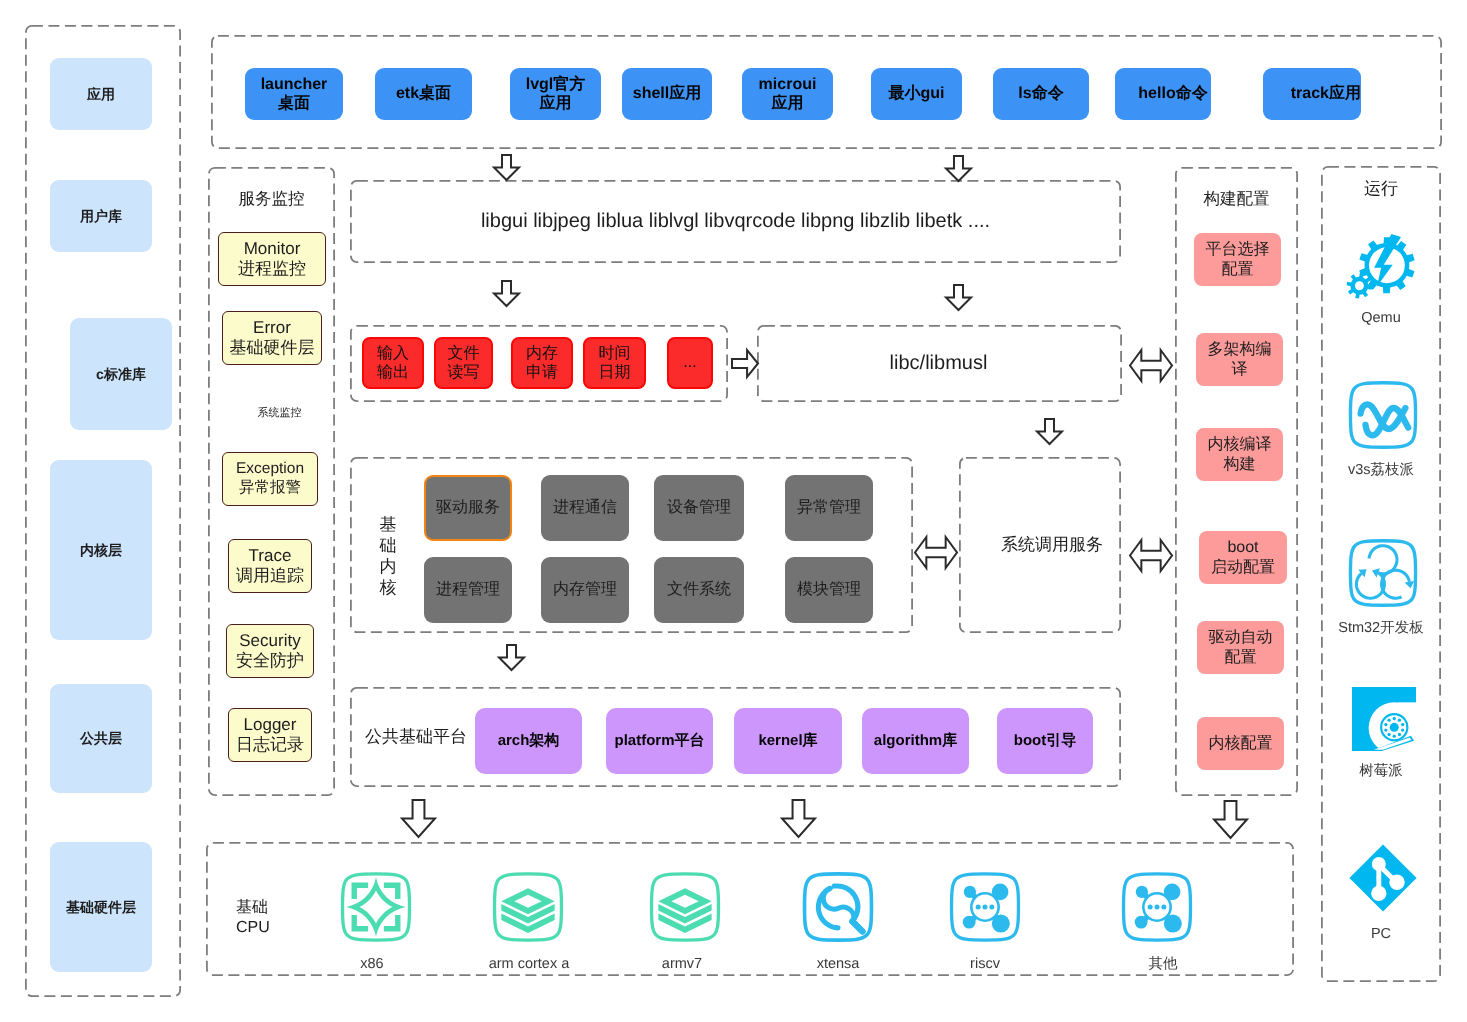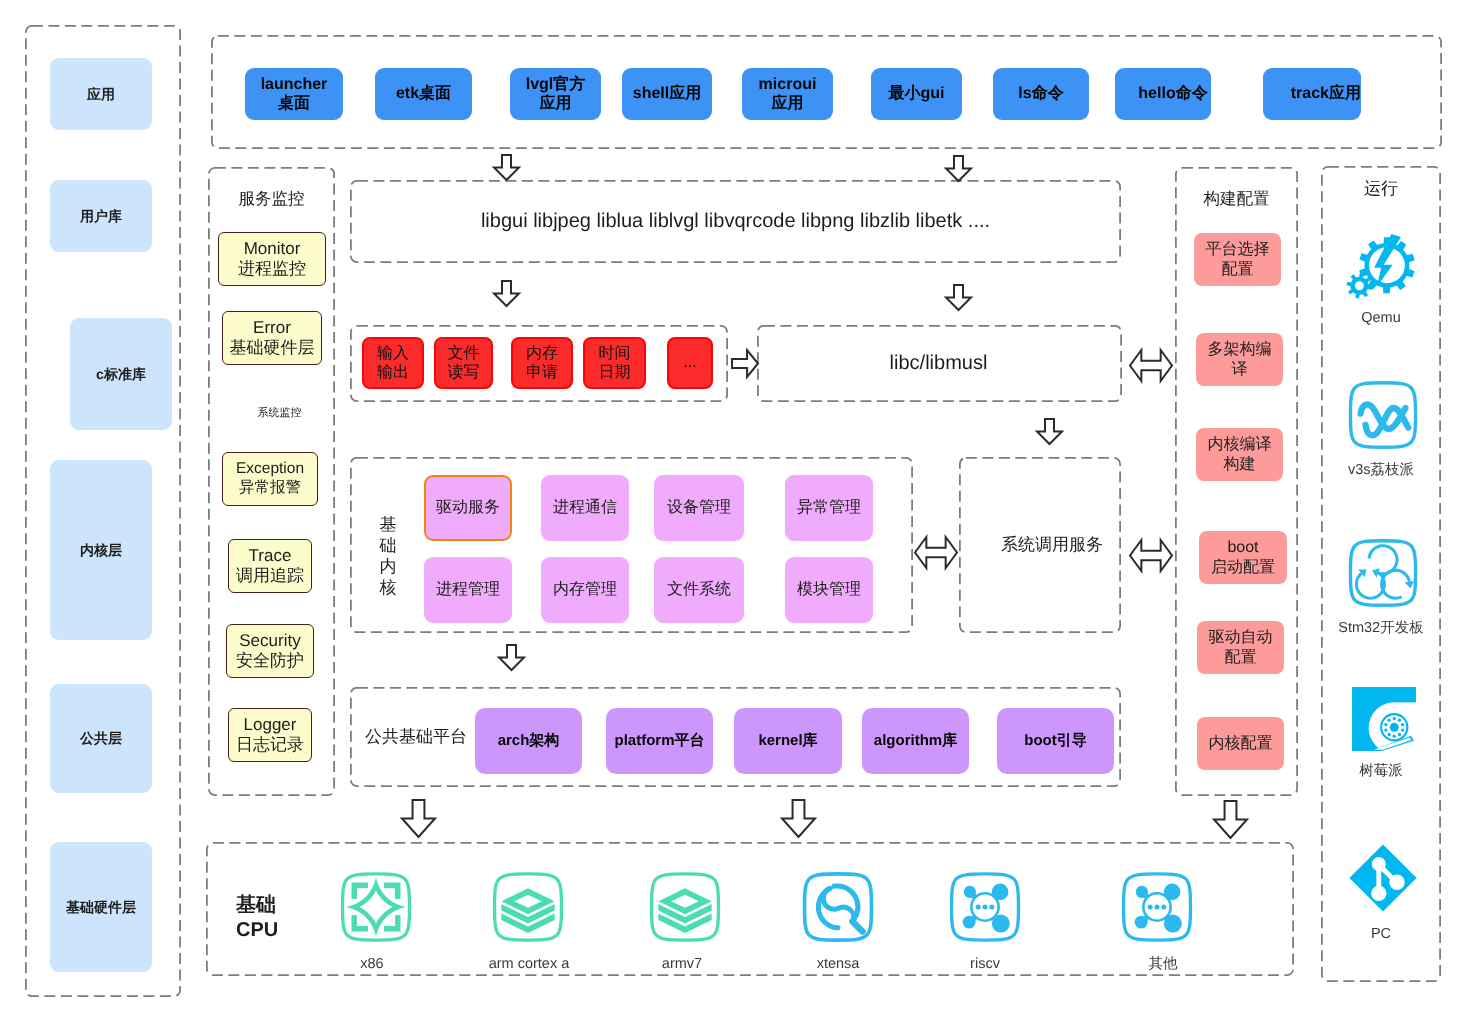--- a/index.html
+++ b/index.html
@@ -11,21 +11,21 @@
   .chip{position:absolute;box-sizing:border-box;display:flex;flex-direction:column;
         align-items:center;justify-content:center;text-align:center;border-radius:7px;}
   .chip span{display:block;line-height:1.2;white-space:nowrap;}
   .lbl{position:absolute;box-sizing:border-box;display:flex;flex-direction:column;
        align-items:center;justify-content:center;text-align:center;}
   .lbl span{display:block;line-height:1.25;white-space:nowrap;}
   .layerbox{background:#cce4fc;border-radius:9px;font-size:14px;font-weight:700;color:#1d1d1d;}
   .appbox{background:#3d93f5;border-radius:9px;font-size:16px;font-weight:700;color:#050505;}
   .monbox{background:#fcfbcc;border:1.2px solid #4a1f1b;border-radius:6px;font-size:17px;color:#1d1d1d;}
   .redbox{background:#fc2b2b;border:2.5px solid #fa0606;border-radius:8px;font-size:16px;color:#111;}
-  .orangebox{background:#f0abfc;border-radius:9px;font-size:16px;color:#1d1d1d;}
+  .orangebox{background:#737373;border-radius:9px;font-size:16px;color:#1d1d1d;}
   .purplebox{background:#cc96fc;border-radius:10px;font-size:15px;font-weight:700;color:#060606;}
   .pinkbox{background:#fd9b9b;border-radius:8px;font-size:16px;color:#1d1d1d;}
   .sect-title{position:absolute;font-weight:500;color:#1d1d1d;text-align:center;}
   .plain{position:absolute;color:#1d1d1d;text-align:center;}
   .ico{position:absolute;}
   .icocap{position:absolute;text-align:center;color:#3a3a3a;font-size:14.5px;white-space:nowrap;line-height:1.2;}
   svg{display:block;overflow:visible;}
 </style>
 </head>
 <body>
@@ -227,21 +227,21 @@
   </div>
 <div class="chip purplebox" style="left:606px;top:708px;width:107px;height:66px;">
     <span>platform平台</span>
   </div>
 <div class="chip purplebox" style="left:734px;top:708px;width:108px;height:66px;">
     <span>kernel库</span>
   </div>
 <div class="chip purplebox" style="left:862px;top:708px;width:107px;height:66px;">
     <span>algorithm库</span>
   </div>
-<div class="chip purplebox" style="left:997px;top:708px;width:117px;height:66px;">
+<div class="chip purplebox" style="left:997px;top:708px;width:96px;height:66px;">
     <span>boot引导</span>
   </div>
 
 <div class="dashbox" style="left:1175px;top:167px;width:123px;height:629px;">
     <svg width="123" height="629">
       <rect x="0.9" y="0.9" width="121.2" height="627.2" rx="6" ry="6" fill="none" stroke="#7d7d7d" stroke-width="1.8" stroke-dasharray="11 5.5"></rect>
     </svg>
   </div>
 <div class="lbl sect-title" style="left:1175px;top:188px;width:123px;height:22px;font-size:16.5px;">
     <span>构建配置</span>
@@ -345,21 +345,21 @@
       <circle cx="70" cy="56" r="11" fill="#ffffff"></circle>
     </svg>
   </div>
 <div class="icocap" style="left:1320px;top:926px;width:122px;"><span>PC</span></div>
 
 <div class="dashbox" style="left:206px;top:842px;width:1088px;height:134px;">
     <svg width="1088" height="134">
       <rect x="0.9" y="0.9" width="1086.2" height="132.2" rx="6" ry="6" fill="none" stroke="#7d7d7d" stroke-width="1.8" stroke-dasharray="11 5.5"></rect>
     </svg>
   </div>
-<div class="lbl plain" style="left:236px;top:896px;width:56px;height:44px;font-size:20px;font-weight:700;line-height:1.22;align-items:flex-start;">
+<div class="lbl plain" style="left:236px;top:896px;width:56px;height:44px;font-size:16px;font-weight:400;line-height:1.22;align-items:flex-start;">
     <span>基础</span>
     <span>CPU</span>
   </div>
 <div class="ico" style="left:340px;top:871px;width:72px;height:72px;">
     <svg width="72" height="72" viewBox="0 0 100 100">
       <path d="M50 4 C74 4 84 5 90 11 C95.6 16.6 96.5 27 96.5 50 C96.5 73 95.6 83.4 90 89 C84 95 74 96 50 96 C26 96 16 95 10 89 C4.4 83.4 3.5 73 3.5 50 C3.5 27 4.4 16.6 10 11 C16 5 26 4 50 4 Z" fill="none" stroke="#4cdcb2" stroke-width="4.6" stroke-linejoin="round"></path>
       <path fill="#4cdcb2" d="M16 16 H39 V23.5 H23.5 V39 H16 Z"></path>
       <path fill="#4cdcb2" d="M84 16 H61 V23.5 H76.5 V39 H84 Z"></path>
       <path fill="#4cdcb2" d="M16 84 H39 V76.5 H23.5 V61 H16 Z"></path>
       <path fill="#4cdcb2" d="M84 84 H61 V76.5 H76.5 V61 H84 Z"></path>

